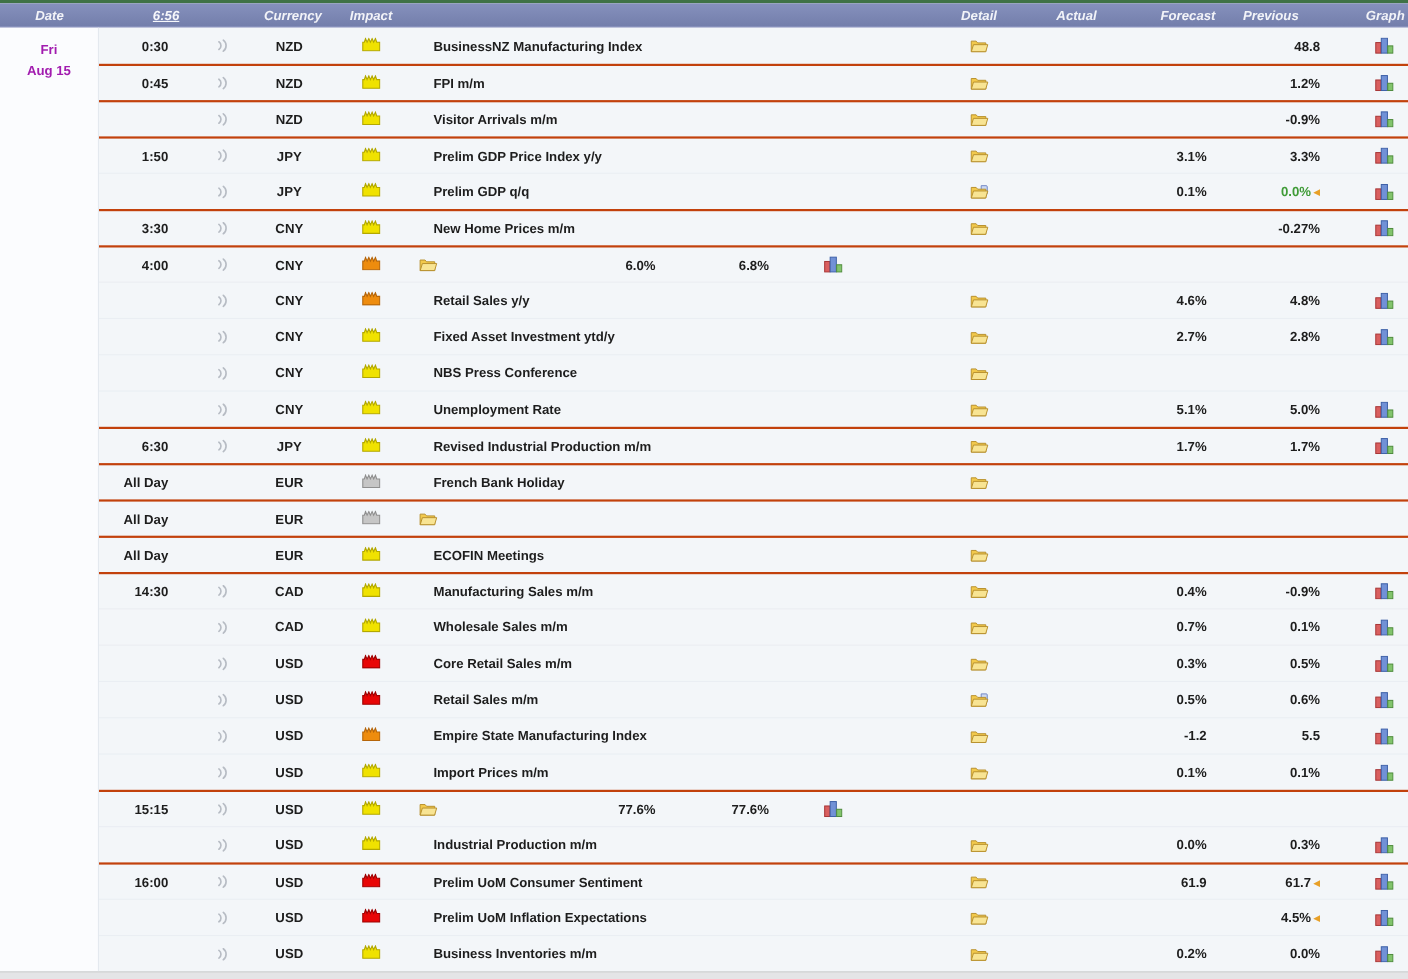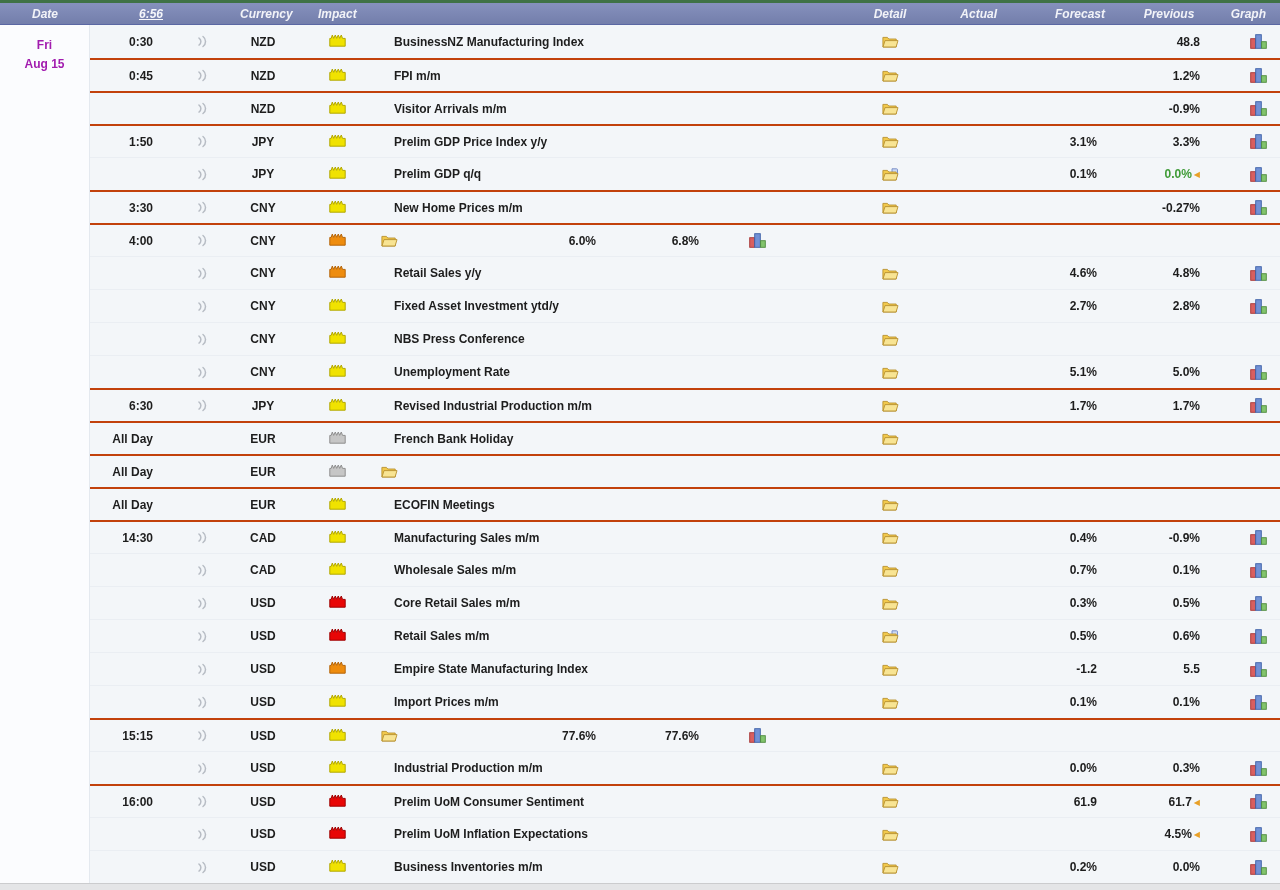--- a/index.html
+++ b/index.html
@@ -19,22 +19,22 @@
   .h-date { width:90px; text-align:center; }
   .h-time { width:75px; text-align:right; padding-right:2px; }
   .h-time a { color:#f6f7fb; text-decoration:underline; cursor:pointer; }
   .h-speaker { width:75px; }
   .h-currency { width:48px; text-align:center; overflow:visible; }
   .h-impact { width:72px; padding-left:30px; }
   .h-event { flex:1; }
   .h-detail { width:60px; text-align:center; }
   .h-actual { width:85px; text-align:right; padding-right:8px; }
   .h-forecast { width:100px; text-align:right; }
-  .h-previous { width:103px; text-align:center;padding-left:25px; }
-  .h-graph { width:72px; text-align:right; padding-right:14px; }
+  .h-previous { width:103px; text-align:left;padding-left:25px; }
+  .h-graph { width:72px; text-align:right; padding-right:3px; }
 
   
   .content { display:flex; height:858px; overflow:hidden; }
   .date-col { width:90px; background:#fbfcfe; border-right:1px solid #e4e9ef;
               text-align:center; padding-top:11px; font-size:12px; font-weight:bold;
               color:#a21caf; line-height:19px; }
   .rows { flex:1; background:#f3f6f9; }
 
   .row { display:flex; height:33px; align-items:center; font-size:12px;
          font-weight:bold; color:#1d1d1d; }

